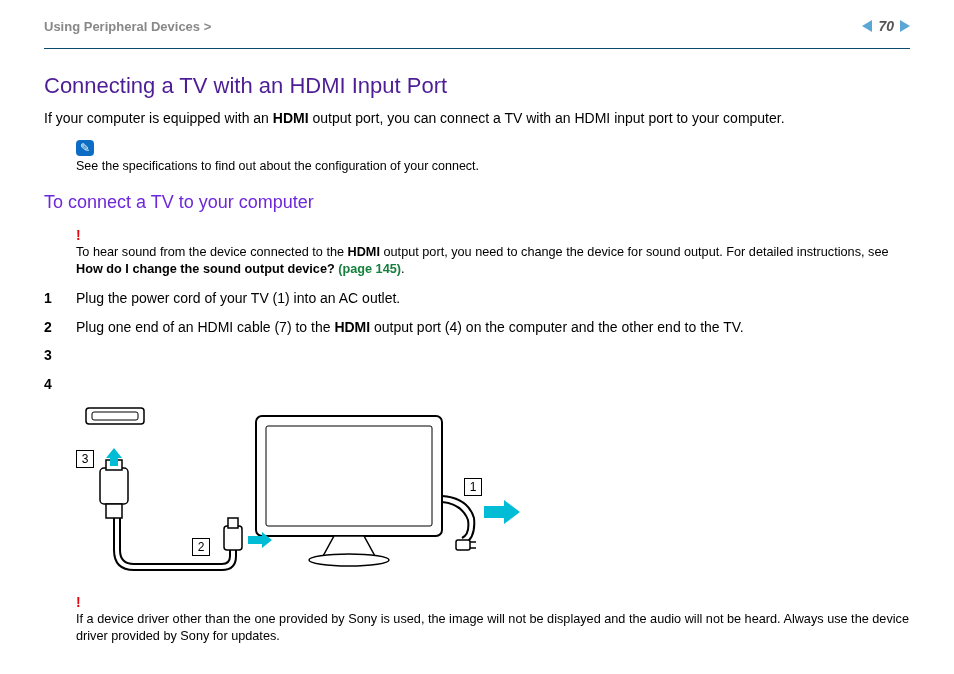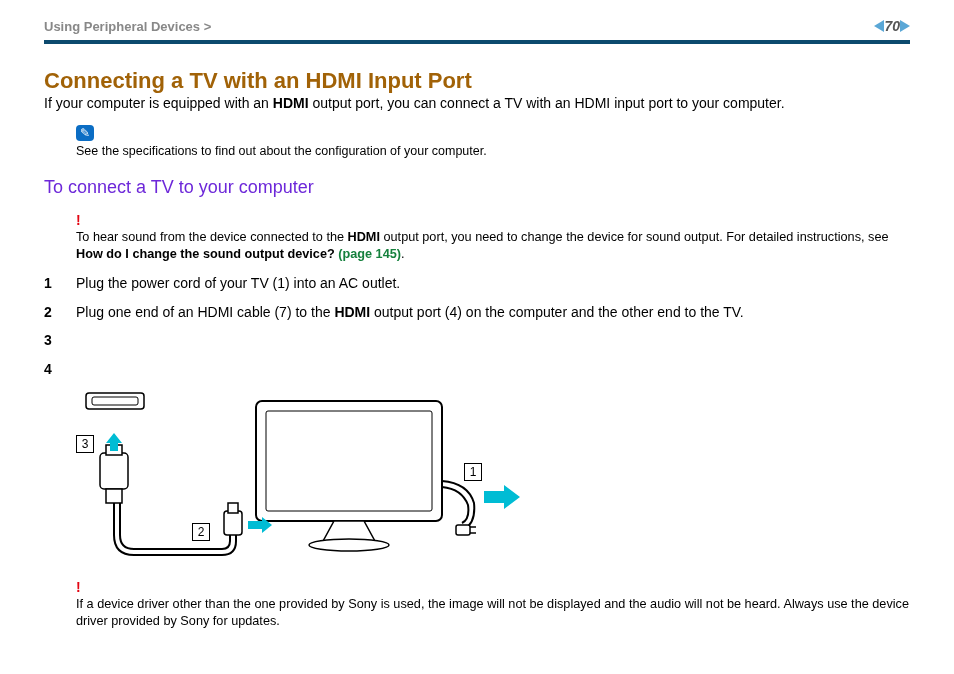--- a/index.html
+++ b/index.html
@@ -9,51 +9,53 @@
       font-family: Arial, Helvetica, sans-serif;
       background: #fff;
       color: #000;
       position: relative;
       padding: 18px 44px 20px 44px;
     }
     .header {
       display: flex;
       justify-content: space-between;
       align-items: flex-start;
-      border-bottom: 4px solid #0c4a6e;
-      padding-bottom: 4px;
+      border-bottom: 1px solid #0c4a6e;
+      padding-bottom: 12px;
       margin-bottom: 24px;
     }
     .breadcrumb {
       font-size: 13px;
       font-weight: bold;
       color: #888;
       line-height: 1.4;
     }
     .pagenav {
       display: flex;
       align-items: center;
+      gap: 6px;
     }
     .pagenum {
       font-size: 14px;
       font-weight: bold;
       font-style: italic;
       color: #555;
     }
     .nav-arrow {
       width: 0; height: 0;
       border-top: 6px solid transparent;
       border-bottom: 6px solid transparent;
     }
     .nav-left { border-right: 10px solid #5aa7d6; }
     .nav-right { border-left: 10px solid #5aa7d6; }
     .title {
-      color: #a16207;
+      color: #4c1d95;
       font-size: 22px;
-      font-weight: bold;
+      font-weight: normal;
+      margin-bottom: 10px;
     }
     .body-text {
       font-size: 14px;
       line-height: 1.35;
       margin-bottom: 10px;
     }
     .note-block {
       margin-left: 32px;
       margin-bottom: 18px;
     }
@@ -147,21 +149,21 @@
 <h1 class="title">Connecting a TV with an HDMI Input Port</h1>
 
 <p class="body-text">
   <span>If your computer is equipped with an </span><b>HDMI</b><span> output port, you can connect a TV with an HDMI input port to your computer.</span>
 </p>
 
 <div class="note-block">
   <span class="note-icon">
       <span>✎</span>
     </span>
-  <div class="note-text">See the specifications to find out about the configuration of your computer.</div>
+  <div class="note-text">See the specifications to find out about the configuration of your connect.</div>
 </div>
 
 <h2 class="subhead">To connect a TV to your computer</h2>
 
 <div class="warn-block">
   <span class="warn-icon">!</span>
   <div class="warn-text">
     <span>To hear sound from the device connected to the </span><b>HDMI</b><span> output port, you need to change the device for sound output. For detailed instructions, see </span><b>How do I change the sound output device? </b><span class="link">(page 145)</span><span>.</span>
   </div>
 </div>

